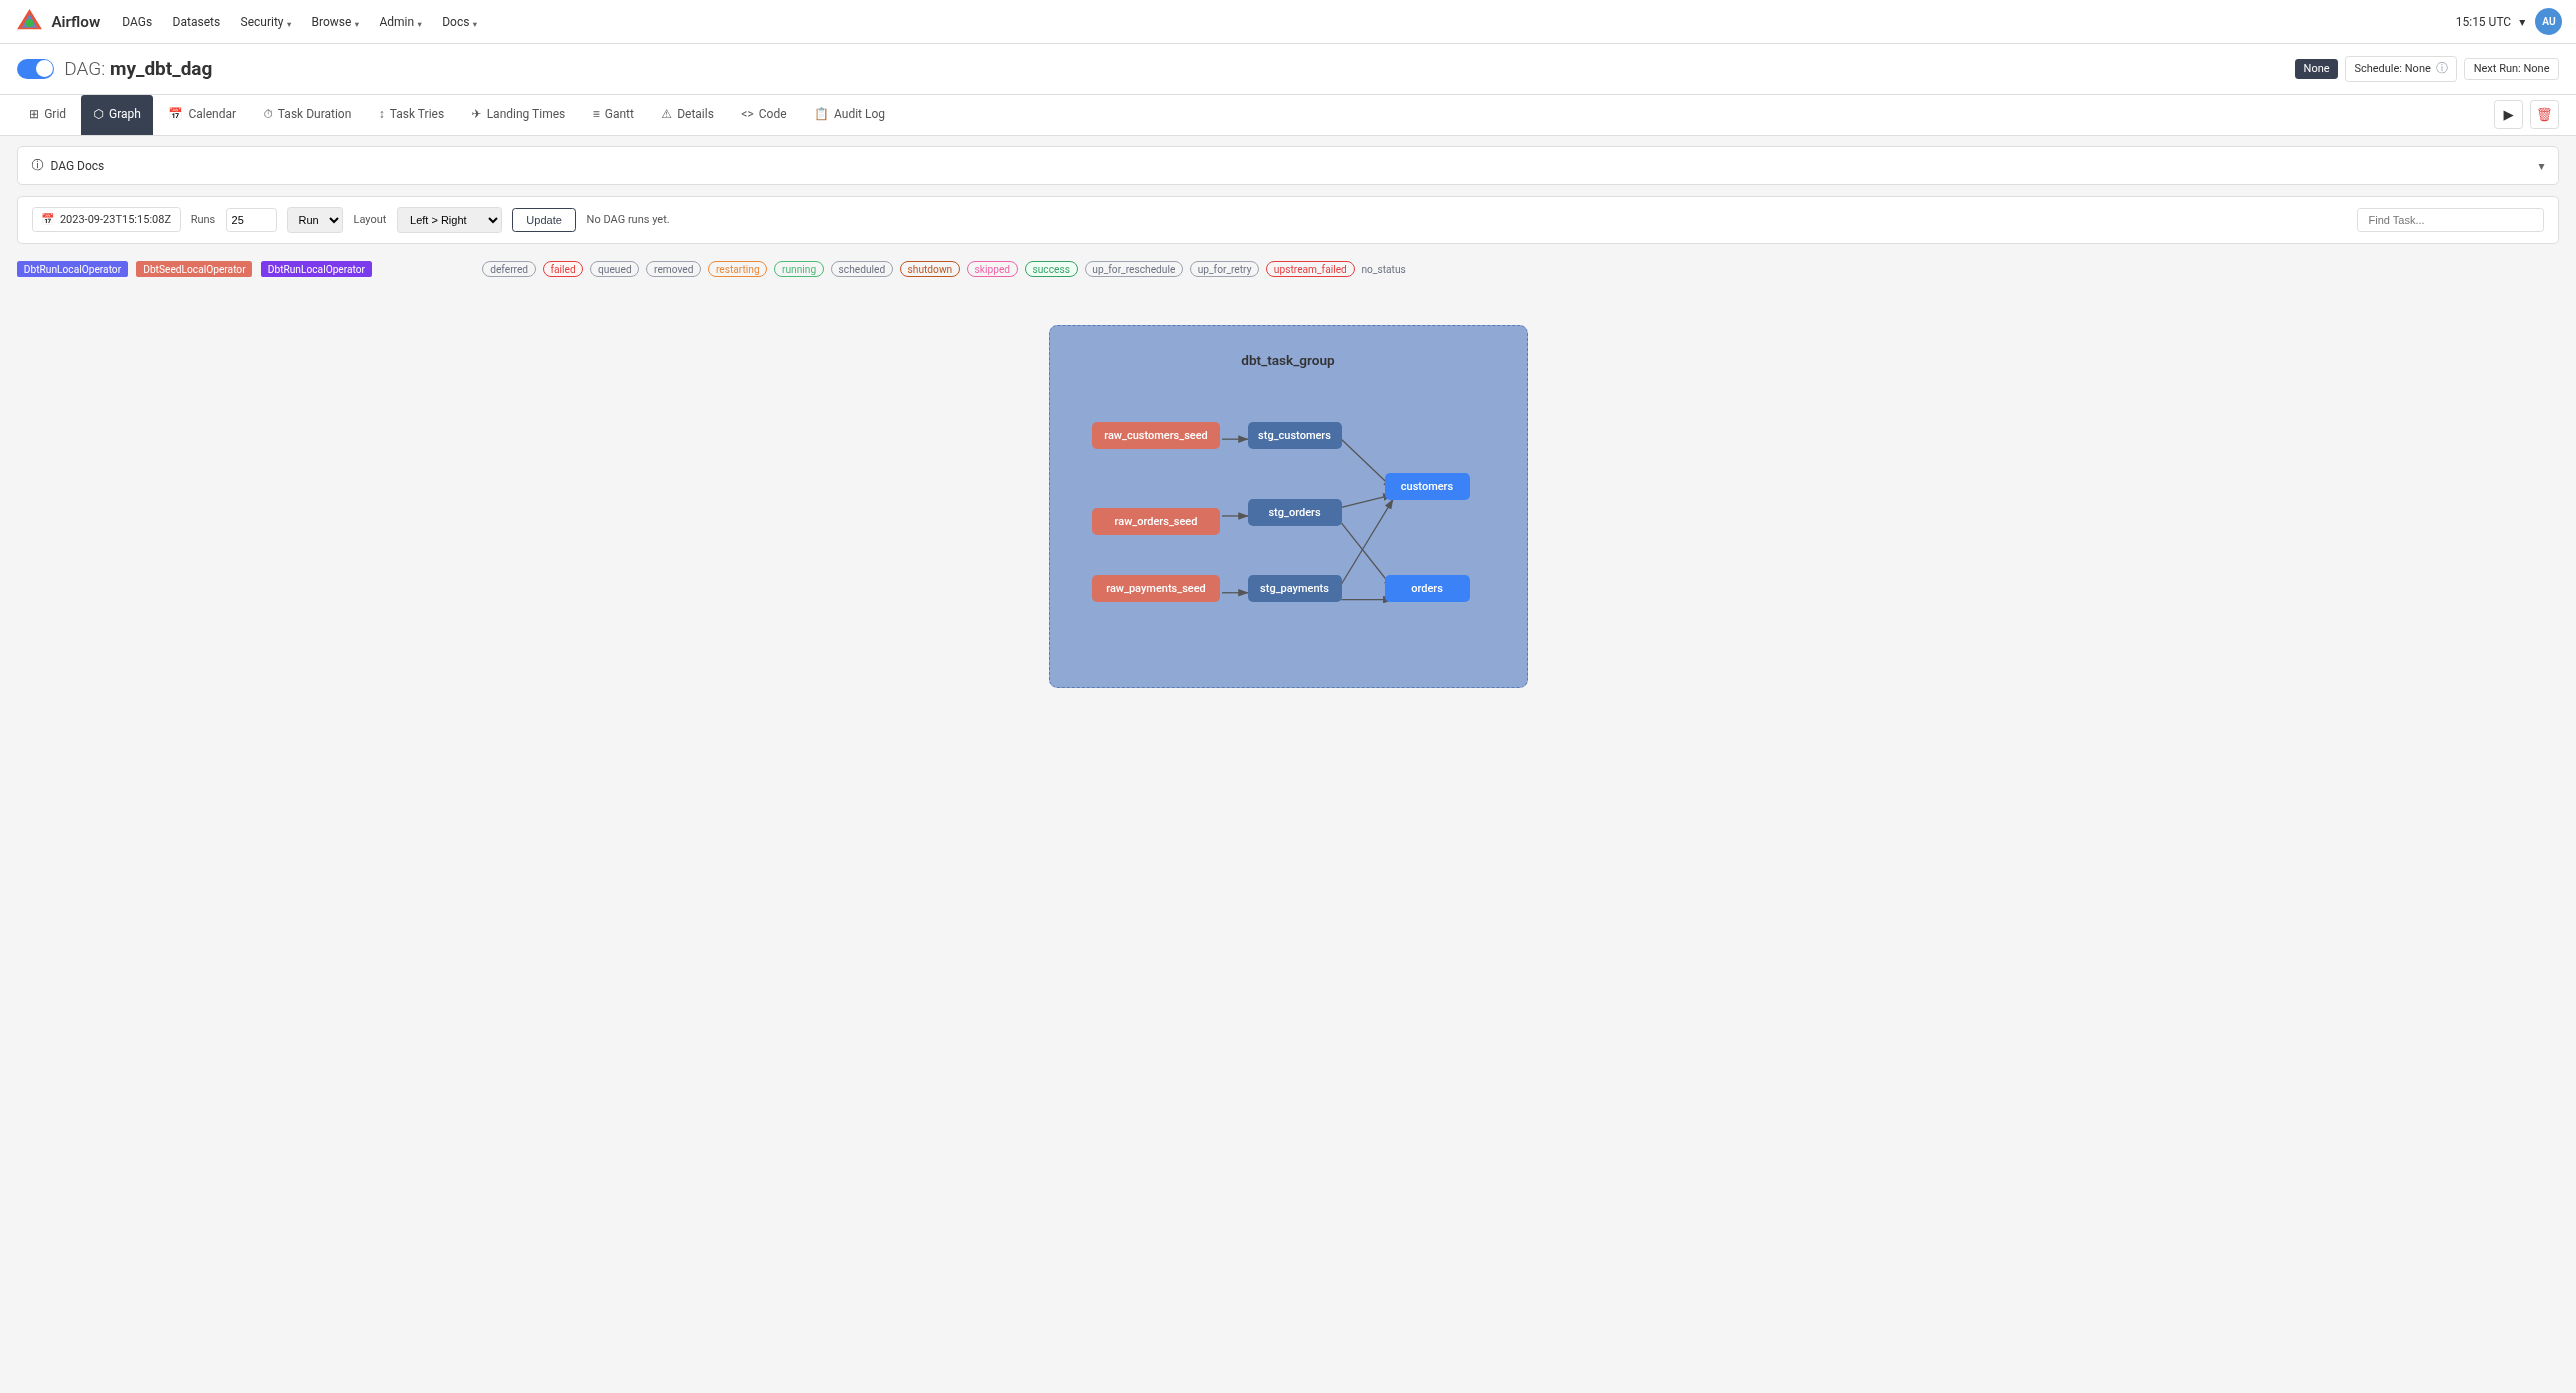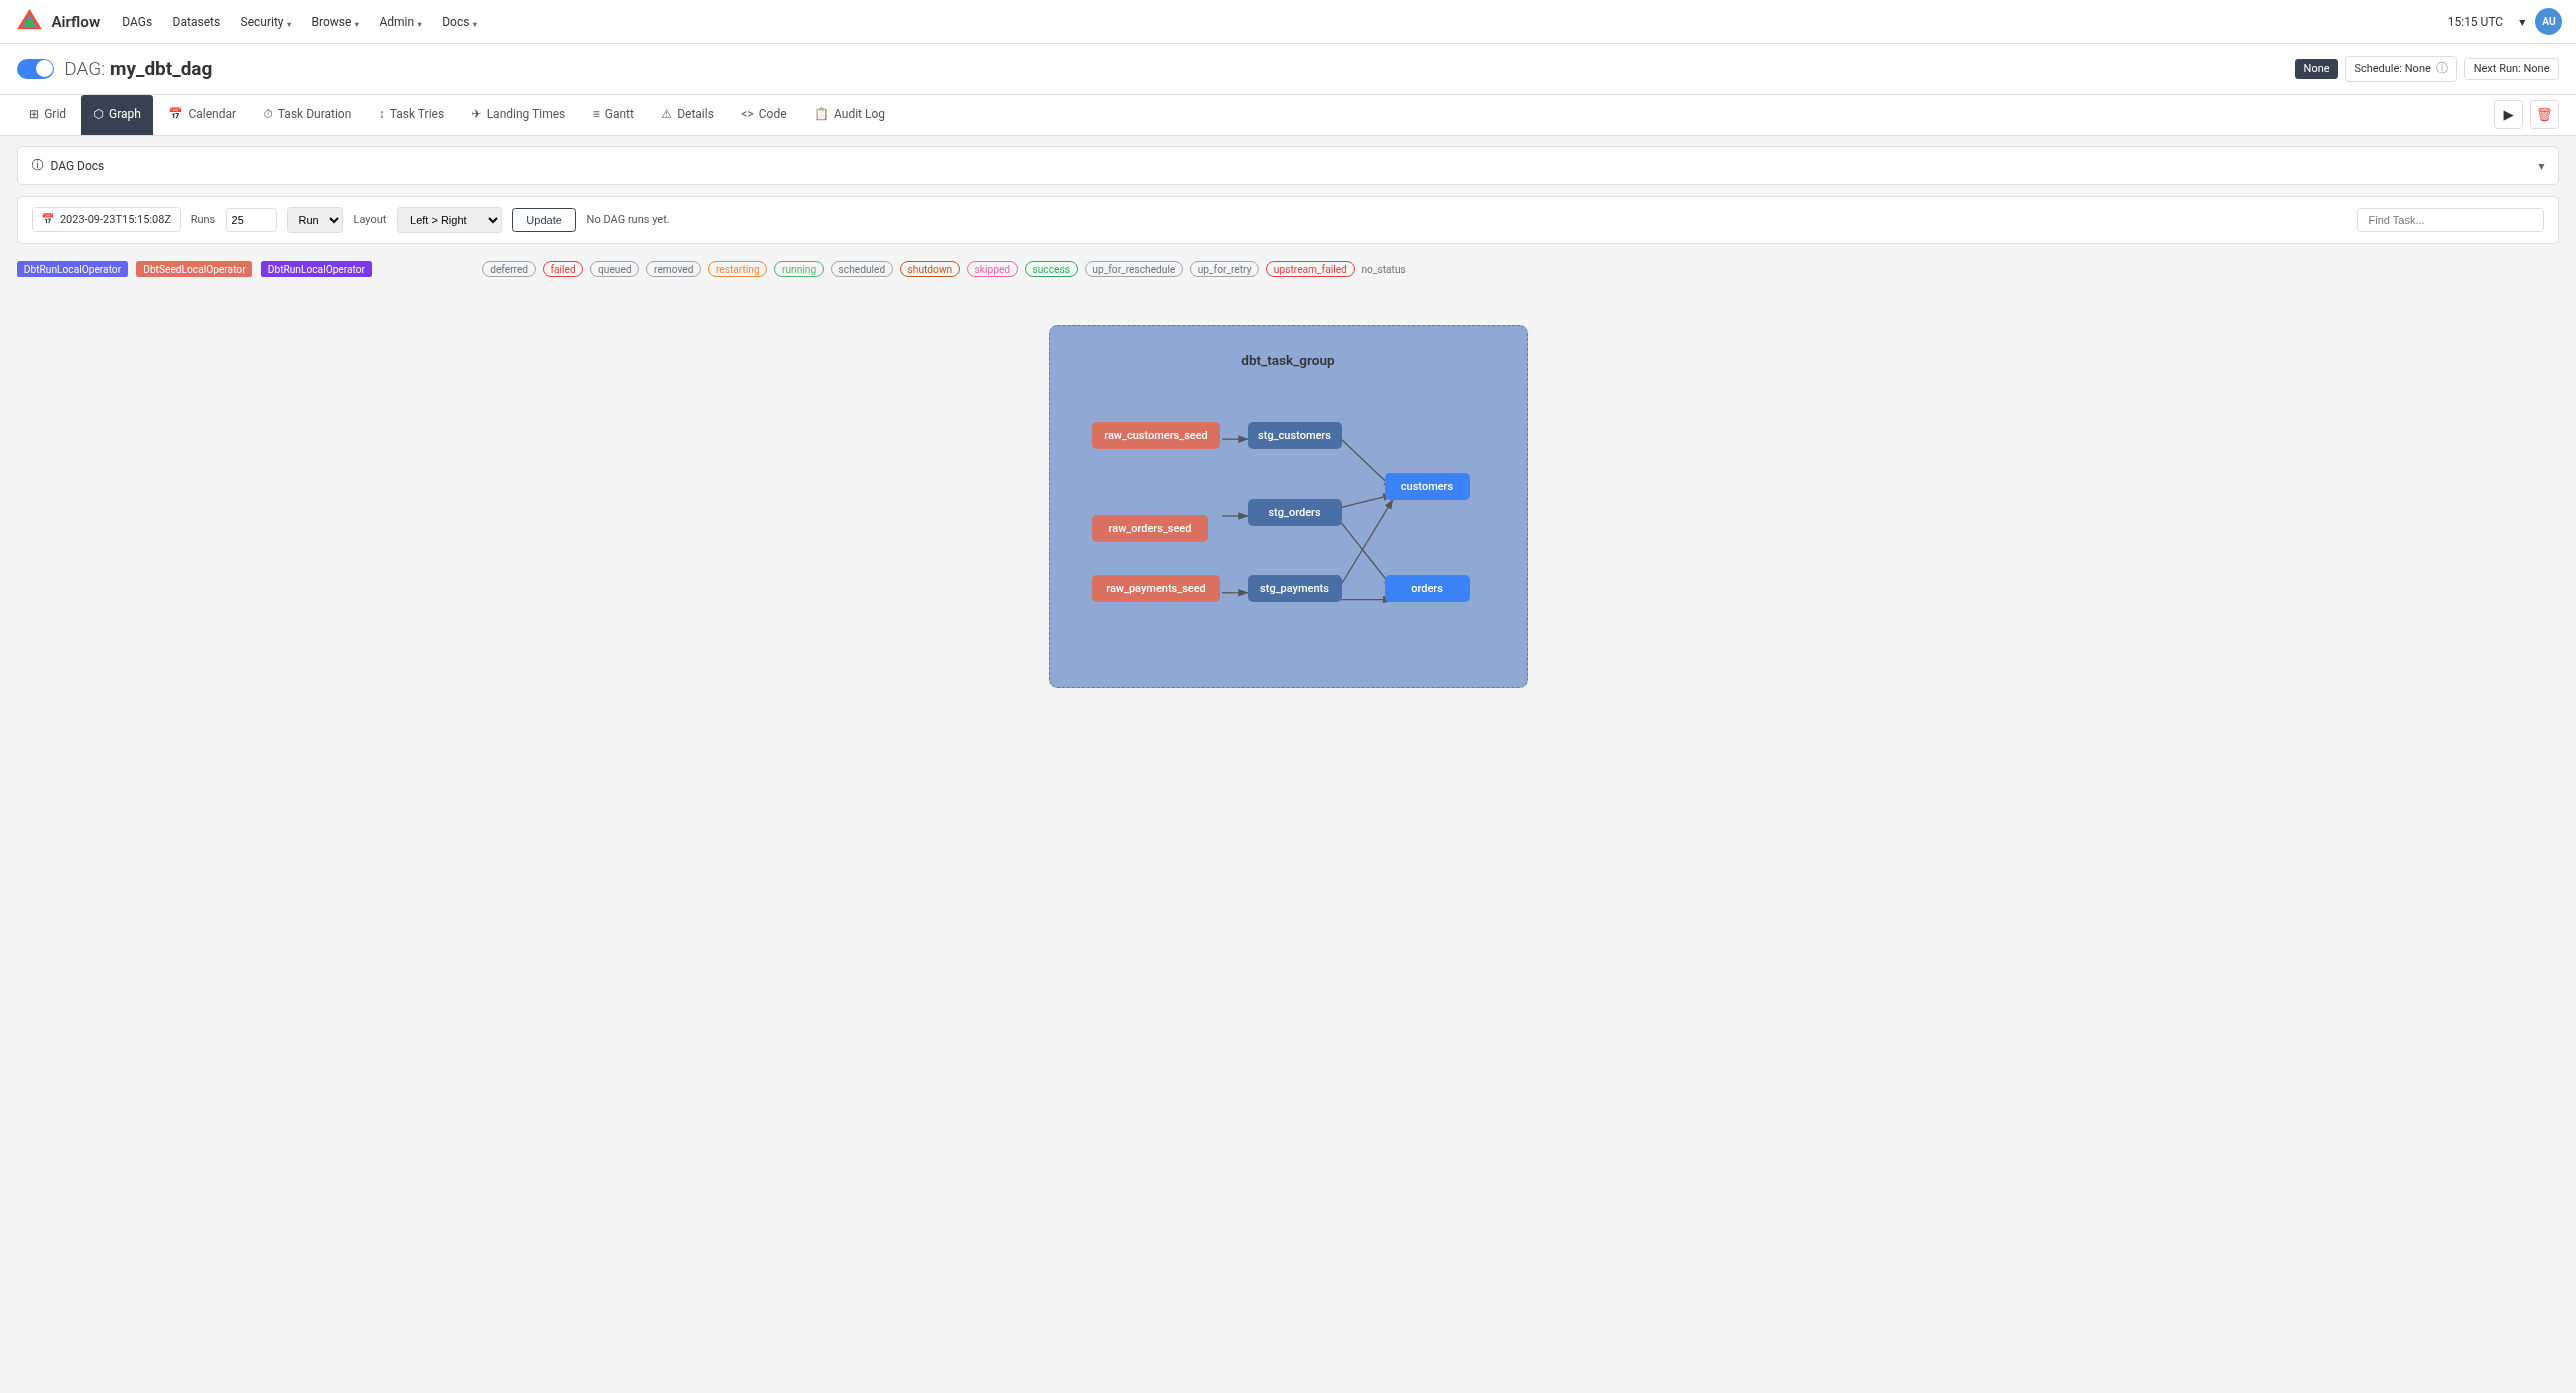--- a/index.html
+++ b/index.html
@@ -6,21 +6,21 @@
     body { font-family: -apple-system, BlinkMacSystemFont, 'Segoe UI', Roboto, sans-serif; background: #f5f5f5; font-size: 12px; color: #333; }
 
     
     .navbar { background: white; border-bottom: 0.9px solid #ddd; display: flex; align-items: center; padding: 0 13.6px; height: 44px; gap: 3.4px; }
     .navbar-brand { display: flex; align-items: center; gap: 6.8px; margin-right: 10.2px; }
     .navbar-brand-logo { width: 31px; height: 31px; }
     .navbar-brand-text { font-size: 15.3px; font-weight: 600; color: #333; }
     .nav-item { padding: 5.1px 8.5px; cursor: pointer; font-size: 12px; color: #333; border-radius: 3.4px; display: flex; align-items: flex-end; gap: 3.4px; }
     .nav-item .chevron { font-size: 8.5px; color: #666; }
     .navbar-right { margin-left: auto; display: flex; align-items: center; gap: 10.2px; }
-    .time-display { font-size: 12px; color: #333; display: flex; align-items: center; gap: 16px; }
+    .time-display { font-size: 12px; color: #333; display: flex; align-items: center; gap: 8px; }
     .user-avatar { width: 27px; height: 27px; background: #4a90d9; border-radius: 50%; display: flex; align-items: center; justify-content: center; color: white; font-size: 10.2px; font-weight: 600; cursor: pointer; }
 
     
     .dag-header { background: white; border-bottom: 0.9px solid #ddd; padding: 12px 17px; display: flex; align-items: center; justify-content: space-between; }
     .dag-title-area { display: flex; align-items: center; gap: 10.2px; }
     .dag-toggle { width: 37px; height: 20.4px; background: #3b82f6; border-radius: 10.2px; position: relative; cursor: pointer; }
     .dag-toggle::after { content: ''; position: absolute; top: 1.7px; left: 19px; width: 17px; height: 17px; background: white; border-radius: 50%; }
     .dag-title { font-size: 19px; font-weight: 500; }
     .dag-title span { font-weight: 300; color: #555; }
     .dag-header-right { display: flex; align-items: center; gap: 6.8px; }
@@ -291,21 +291,21 @@
 
           <line x1="302" y1="230" x2="363" y2="130" stroke="#555" stroke-width="1.5" marker-end="url(#arrowhead)"></line>
 
           <line x1="302" y1="248" x2="363" y2="248" stroke="#555" stroke-width="1.5" marker-end="url(#arrowhead)"></line>
         </svg>
 
         <div class="node node-seed" style="left:8.5px;top:34px;width:128px;">raw_customers_seed</div>
         <div class="node node-blue" style="left:164px;top:34px;width:94px;">stg_customers</div>
         <div class="node node-dark" style="left:301px;top:85px;width:85px;">customers</div>
 
-        <div class="node node-seed" style="left:8.5px;top:127px;width:116px;">raw_orders_seed</div>
+        <div class="node node-seed" style="left:8.5px;top:120px;width:128px;">raw_orders_seed</div>
         <div class="node node-blue" style="left:164px;top:111px;width:94px;">stg_orders</div>
 
         <div class="node node-seed" style="left:8.5px;top:187px;width:128px;">raw_payments_seed</div>
         <div class="node node-blue" style="left:164px;top:187px;width:94px;">stg_payments</div>
         <div class="node node-dark" style="left:301px;top:187px;width:85px;">orders</div>
       </div>
     </div>
   </div>
 </div>
 

